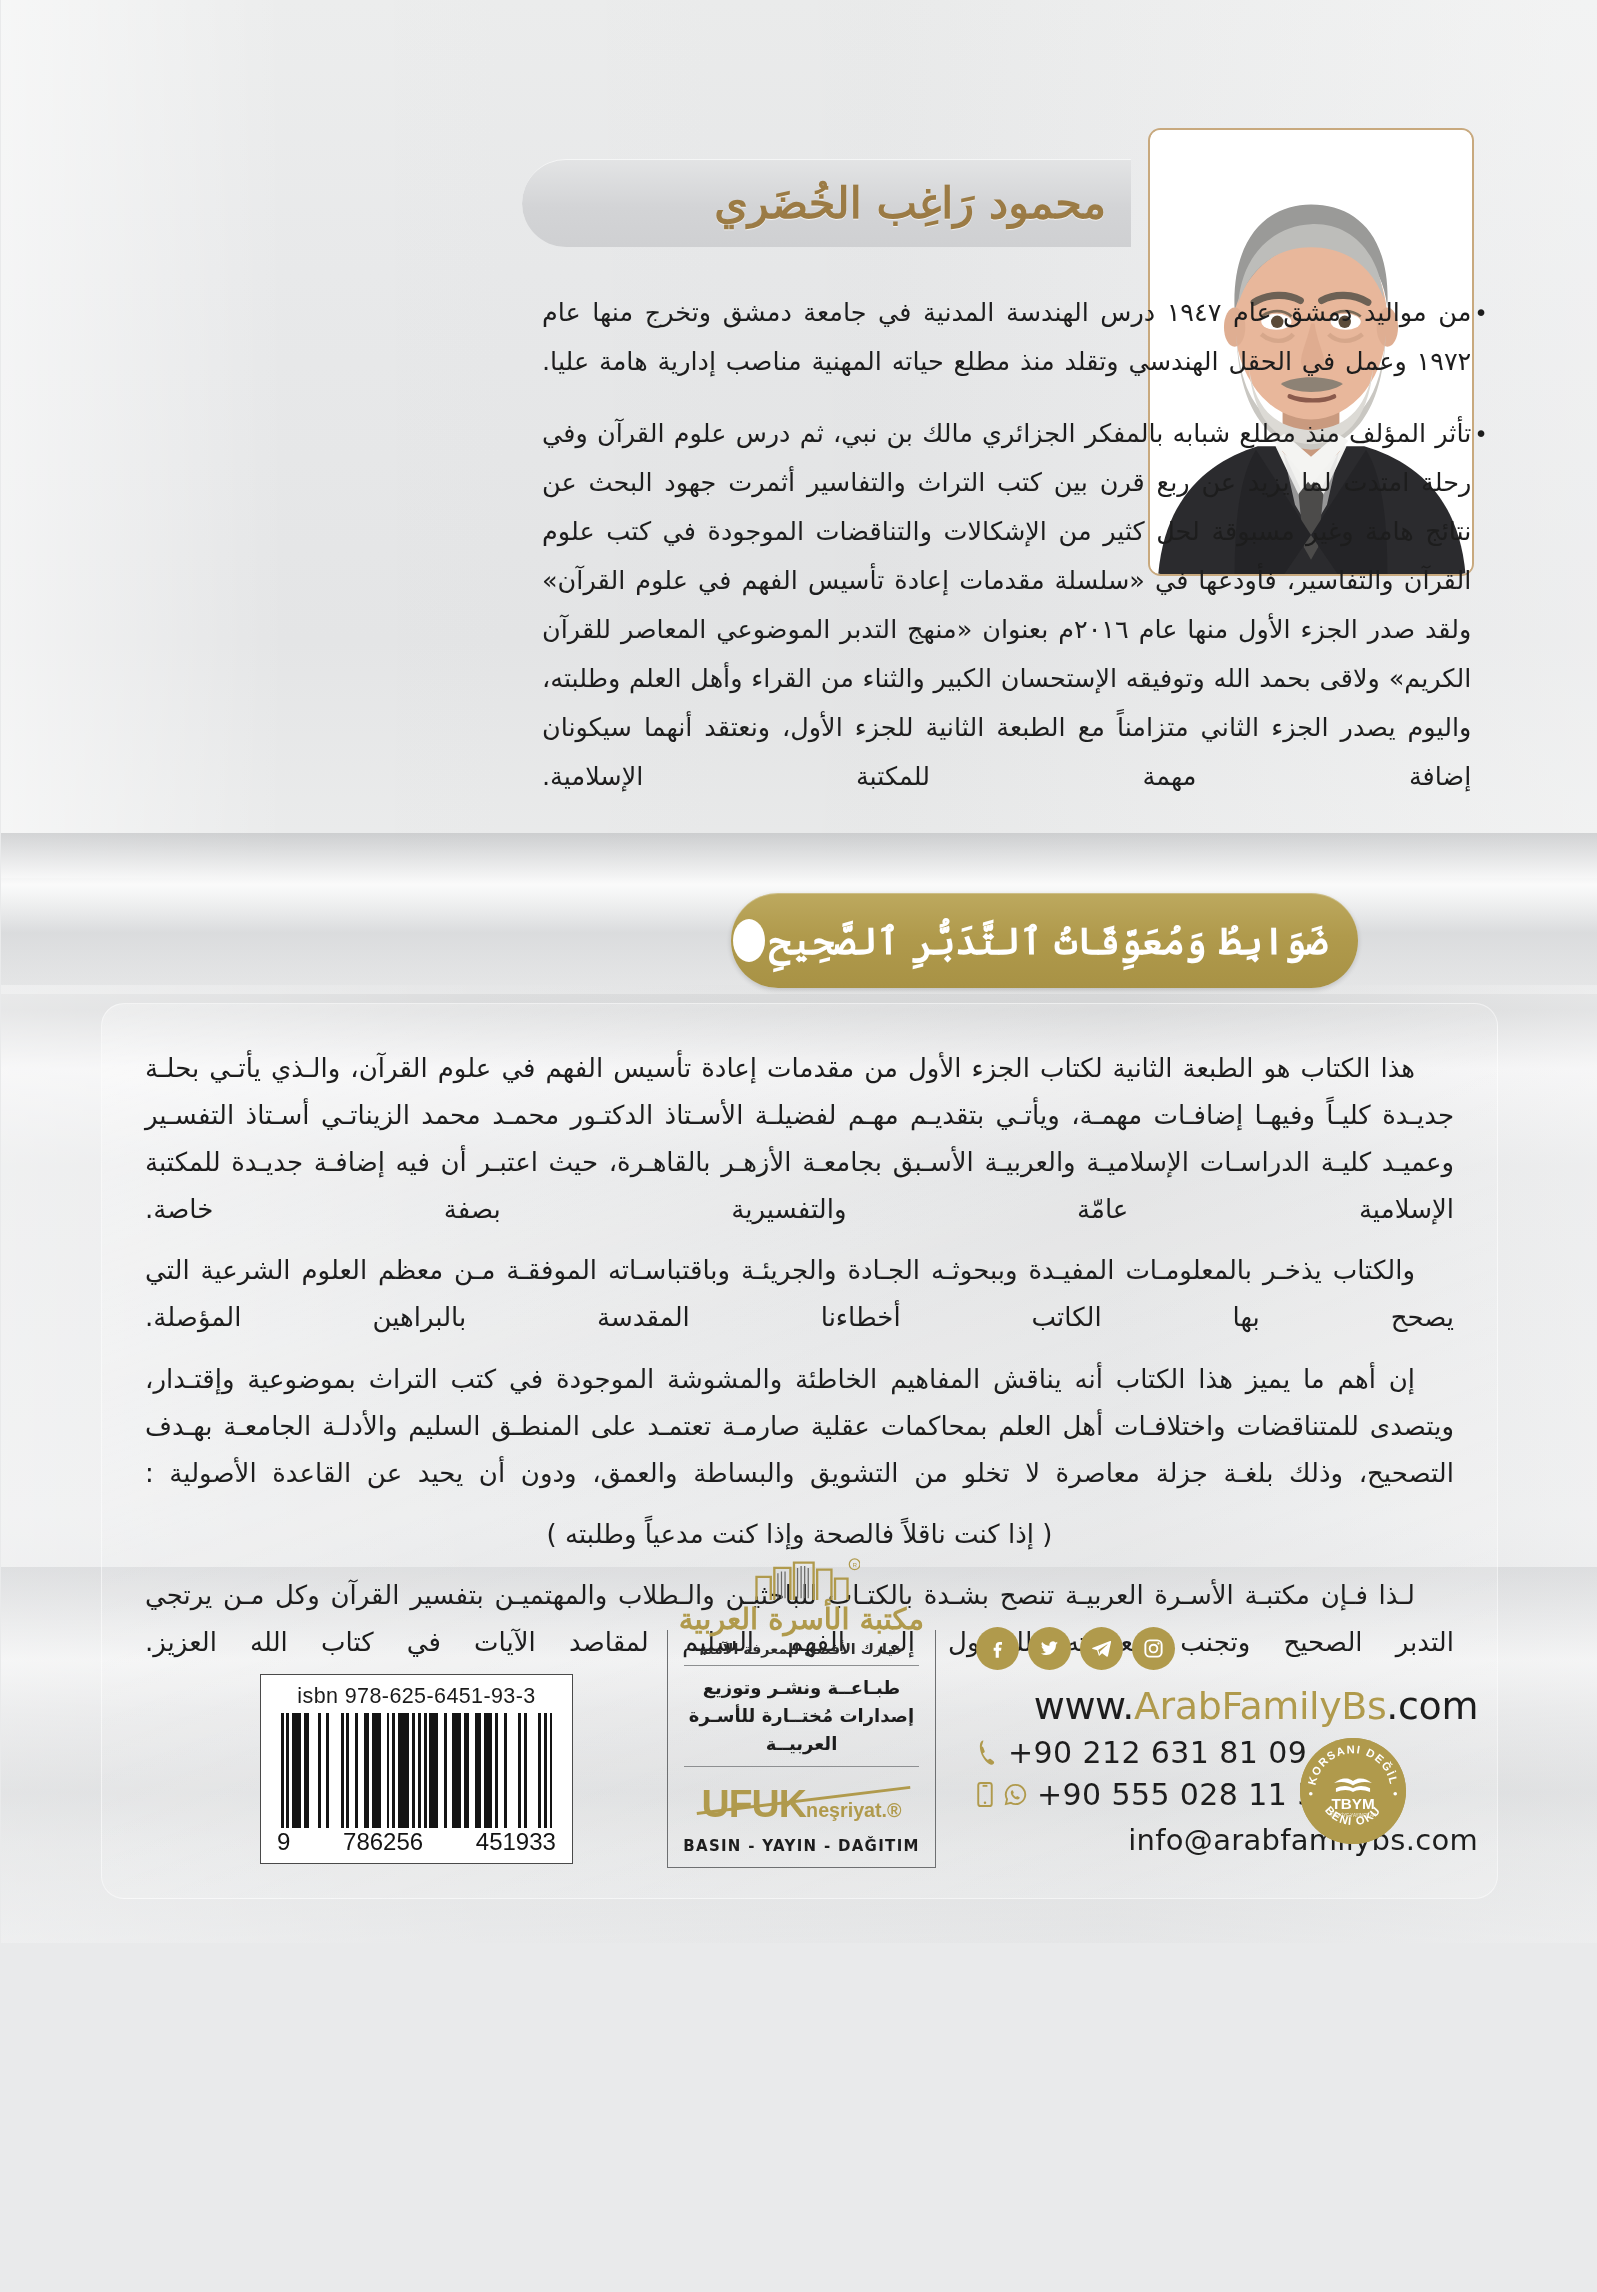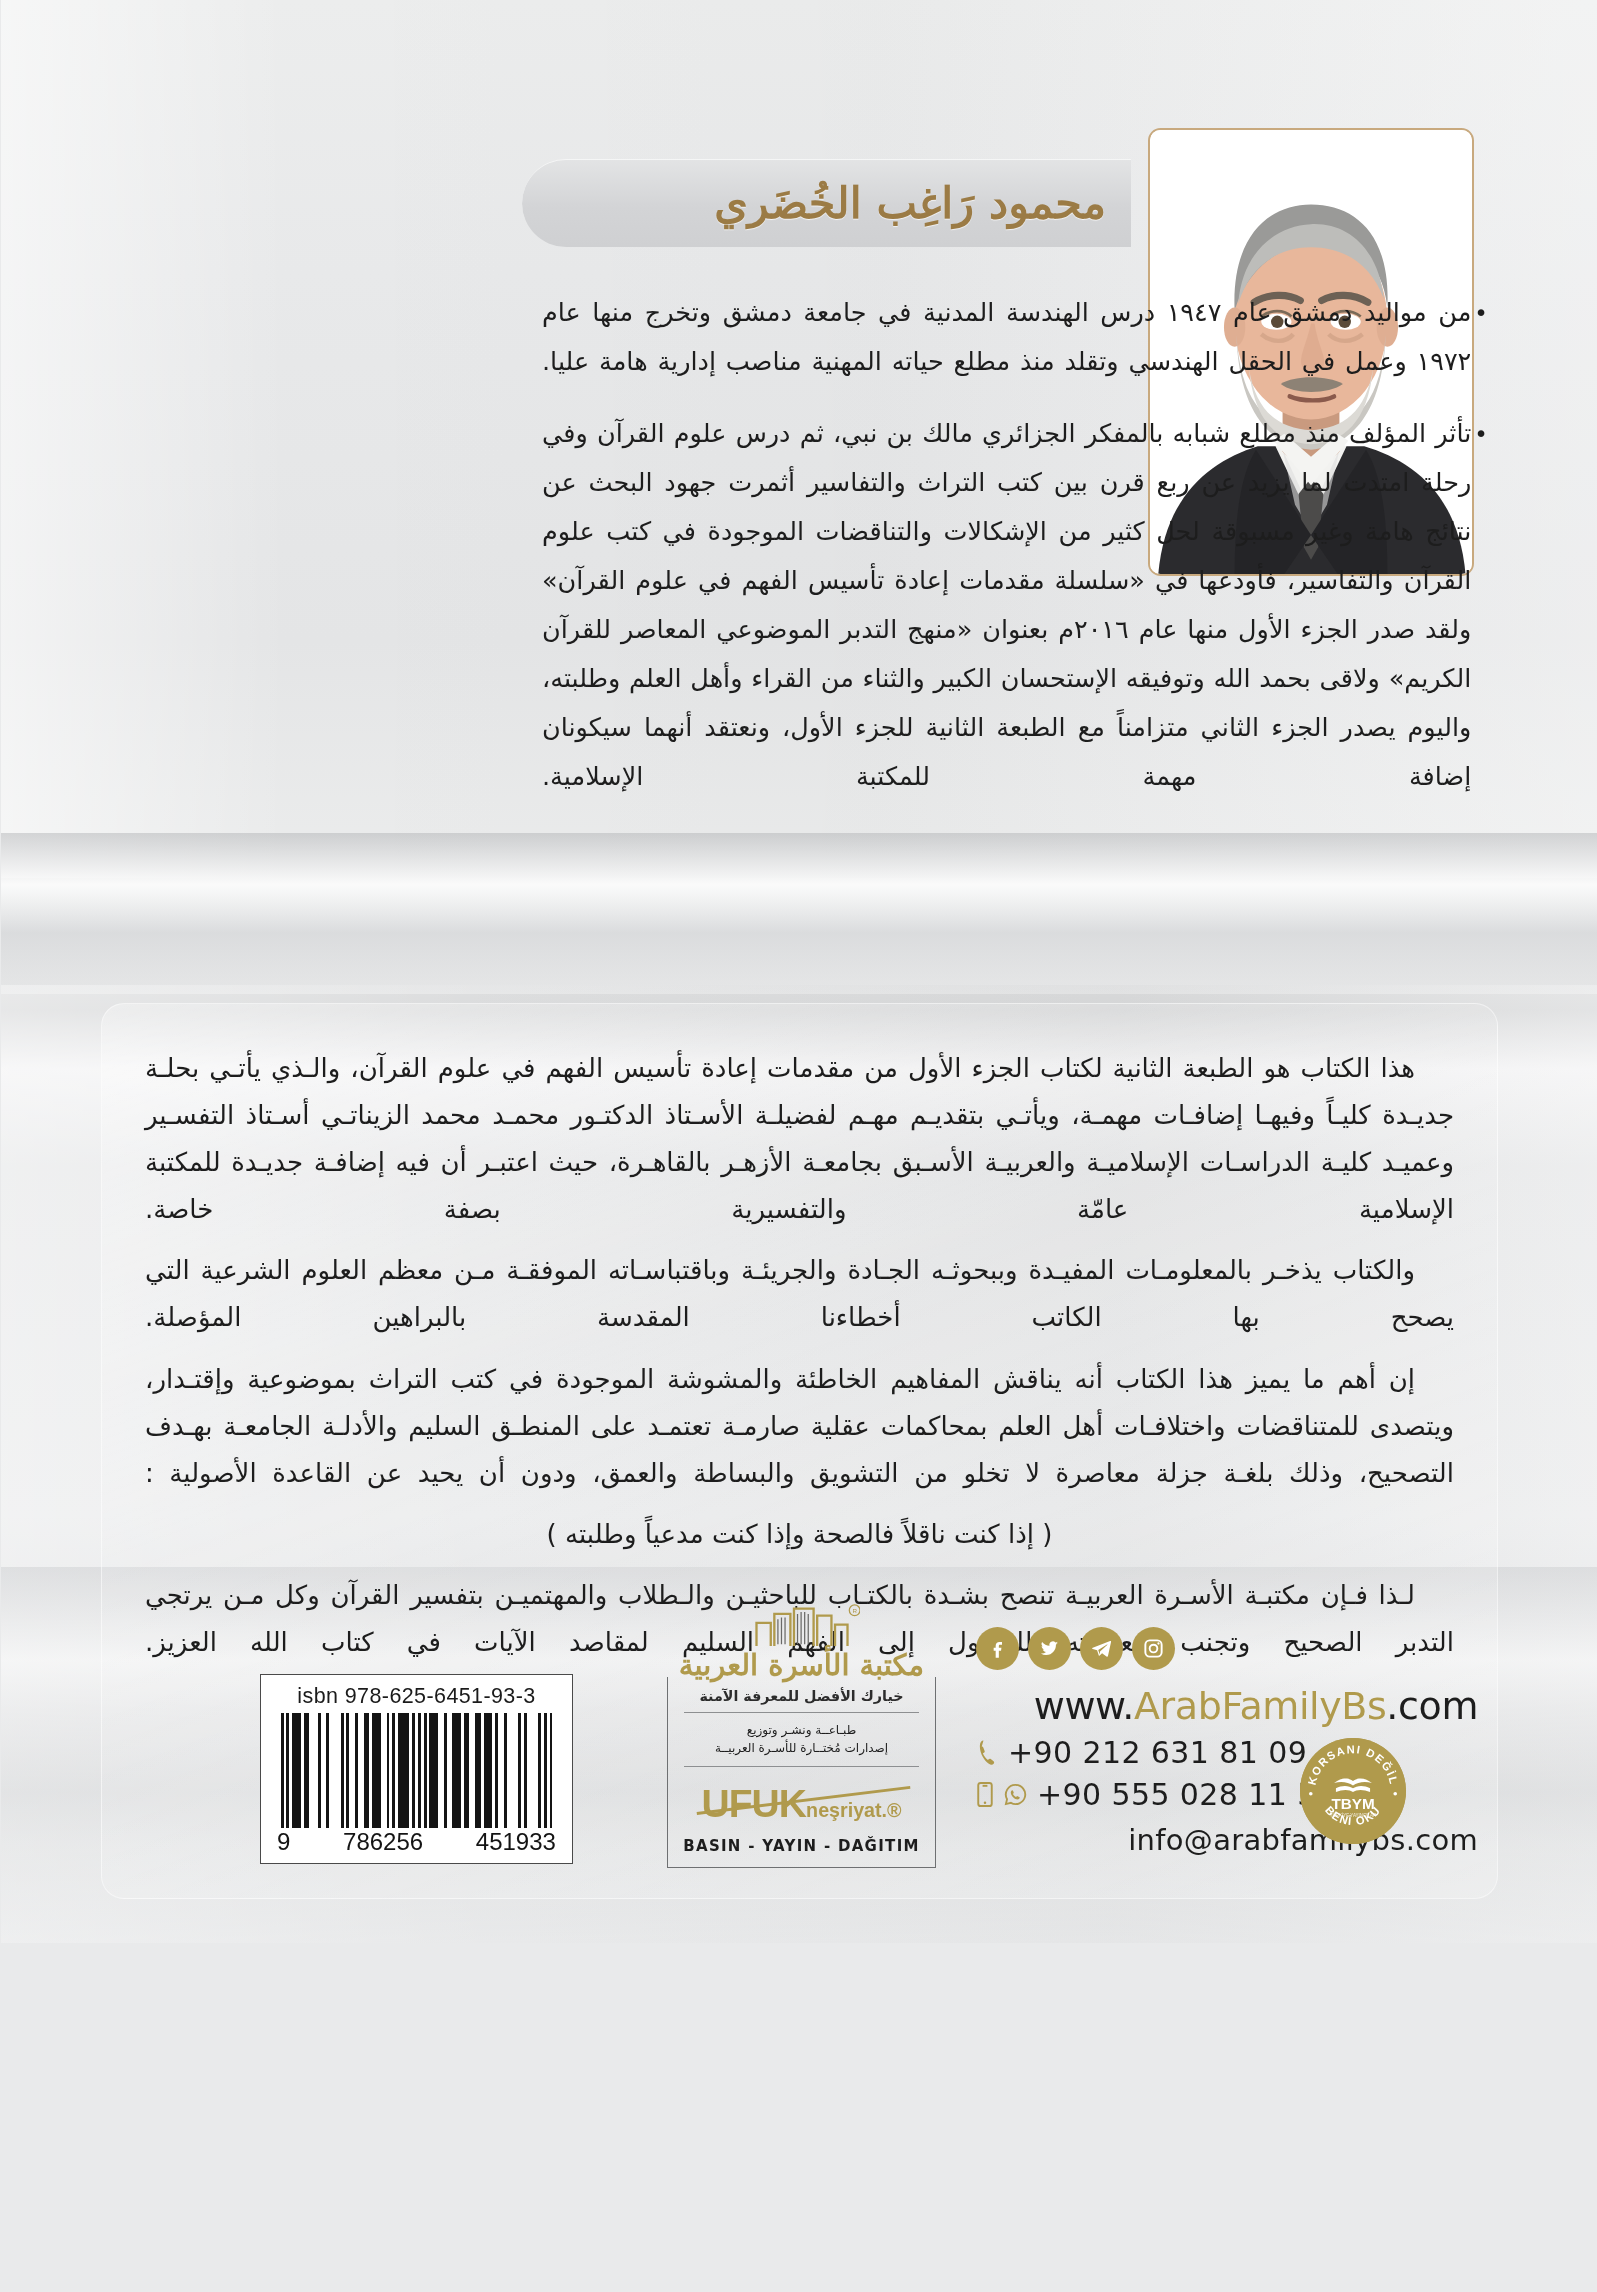--- a/index.html
+++ b/index.html
@@ -213,21 +213,21 @@
     line-height: 1.05;
     letter-spacing: 0.4px;
   }
   #mkt-tag {
     color: #2c2c2c;
     font-size: 14.3px;
     margin-top: 5.4px;
     font-weight: 700;
   }
   .rule { height: 0.9px; background: #8d8f91; margin: 8px 5.4px; }
-  .pub-line { color: #1d1d1d; font-size: 12px; font-weight: 400; line-height: 1.55; letter-spacing: 0.4px; }
+  .pub-line { color: #1d1d1d; font-size: 18px; font-weight: 700; line-height: 1.55; letter-spacing: 0.4px; }
   #ufuk {
     color: #b09a4c;
     font-family: "Liberation Sans", sans-serif;
     font-weight: 700;
     font-size: 39px;
     letter-spacing: -0.9px;
     direction: ltr;
     position: relative;
     display: inline-block;
     margin-top: 7.2px;
@@ -360,20 +360,24 @@
     <div class="bio-item">
       <span class="bio-bullet">•</span>
       <span class="bio-text">من مواليد دمشق عام ١٩٤٧ درس الهندسة المدنية في جامعة دمشق وتخرج منها عام ١٩٧٢ وعمل في الحقل الهندسي وتقلد منذ مطلع حياته المهنية مناصب إدارية هامة عليا.</span>
     </div>
     <div class="bio-item">
       <span class="bio-bullet">•</span>
       <span class="bio-text">تأثر المؤلف منذ مطلع شبابه بالمفكر الجزائري مالك بن نبي، ثم درس علوم القرآن وفي رحلة امتدت لما يزيد عن ربع قرن بين كتب التراث والتفاسير أثمرت جهود البحث عن نتائج هامة وغير مسبوقة لحل كثير من الإشكالات والتناقضات الموجودة في كتب علوم القرآن والتفاسير، فأودعها في «سلسلة مقدمات إعادة تأسيس الفهم في علوم القرآن» ولقد صدر الجزء الأول منها عام ٢٠١٦م بعنوان «منهج التدبر الموضوعي المعاصر للقرآن الكريم» ولاقى بحمد الله وتوفيقه الإستحسان الكبير والثناء من القراء وأهل العلم وطلبته، واليوم يصدر الجزء الثاني متزامناً مع الطبعة الثانية للجزء الأول، ونعتقد أنهما سيكونان إضافة مهمة للمكتبة الإسلامية.</span>
     </div>
   </div>
 
+  <div id="title-plaque">
+    <span id="title-text">ضَوَابِطُ وَمُعَوِّقَاتُ ٱلتَّدَبُّرِ ٱلصَّحِيحِ</span>
+    <span id="title-dot"></span>
+  </div>
 
   <div id="desc-panel">
     <p class="para indent">هذا الكتاب هو الطبعة الثانية لكتاب الجزء الأول من مقدمات إعادة تأسيس الفهم في علوم القرآن، والـذي يأتـي بحلـة جديـدة كليـاً وفيهـا إضافـات مهمـة، ويأتـي بتقديـم مهـم لفضيلـة الأسـتاذ الدكتـور محمـد محمد الزيناتـي أسـتاذ التفسـير وعميـد كليـة الدراسـات الإسلاميـة والعربيـة الأسـبق بجامعـة الأزهـر بالقاهـرة، حيث اعتبـر أن فيه إضافـة جديـدة للمكتبة الإسلامية عامّة والتفسيرية بصفة خاصة.</p>
     <p class="para indent">والكتاب يذخـر بالمعلومـات المفيـدة وببحوثـه الجـادة والجريئـة وباقتباسـاته الموفقـة مـن معظم العلوم الشرعية التي يصحح بها الكاتب أخطاءنا المقدسة بالبراهين المؤصلة.</p>
     <p class="para indent">إن أهم ما يميز هذا الكتاب أنه يناقش المفاهيم الخاطئة والمشوشة الموجودة في كتب التراث بموضوعية وإقتـدار، ويتصدى للمتناقضات واختلافـات أهل العلم بمحاكمات عقلية صارمـة تعتمـد على المنطـق السليم والأدلـة الجامعـة بهـدف التصحيح، وذلك بلغـة جزلة معاصرة لا تخلو من التشويق والبساطة والعمق، ودون أن يحيد عن القاعدة الأصولية :</p>
     <p class="para centered">( إذا كنت ناقلاً فالصحة وإذا كنت مدعياً وطلبته )</p>
     <p class="para indent">لـذا فـإن مكتبـة الأسـرة العربيـة تنصح بشـدة بالكتـاب للباحثيـن والـطلاب والمهتميـن بتفسير القرآن وكل مـن يرتجي التدبر الصحيح وتجنب معوقاته للوصول إلى الفهم السليم لمقاصد الآيات في كتاب الله العزيز.</p>
   </div>
 
   <div id="barcode-box">

